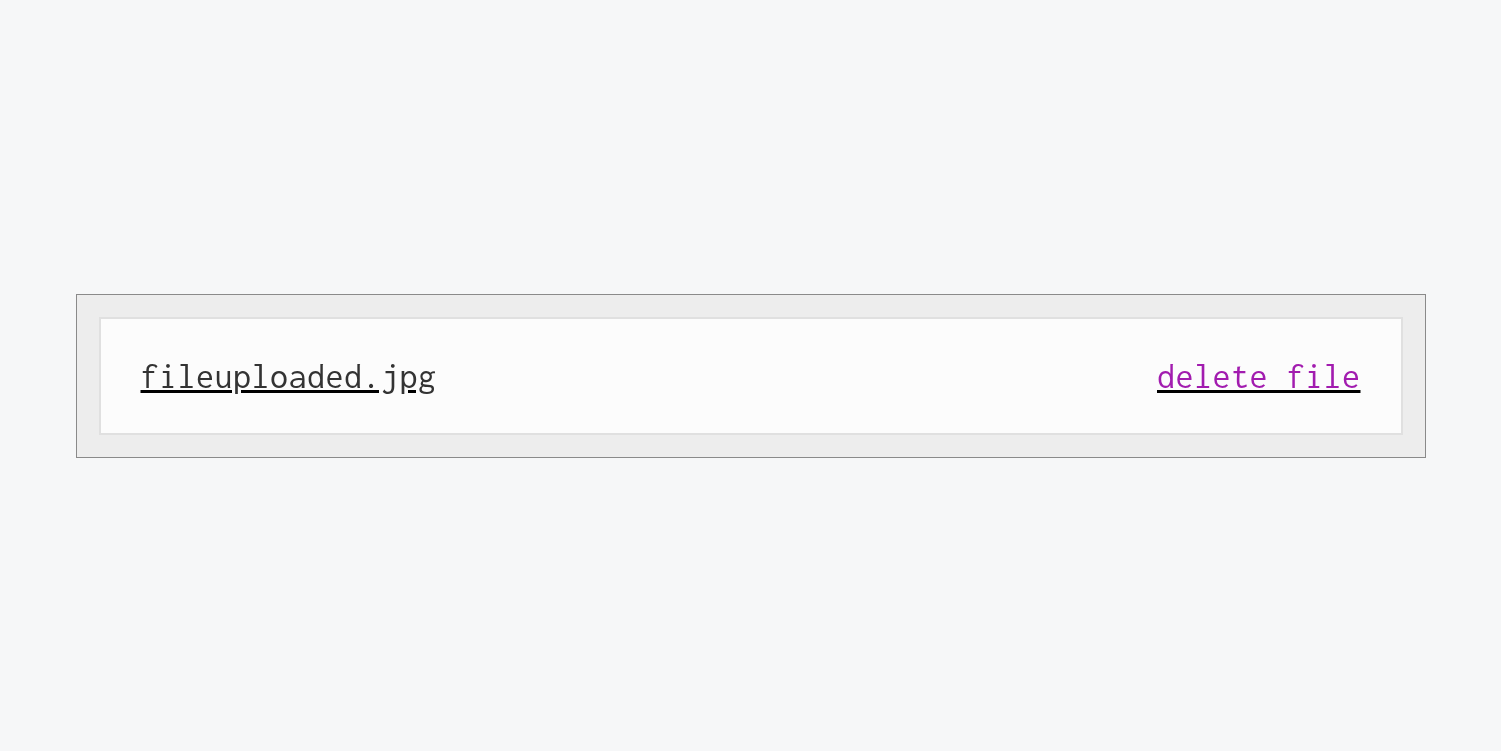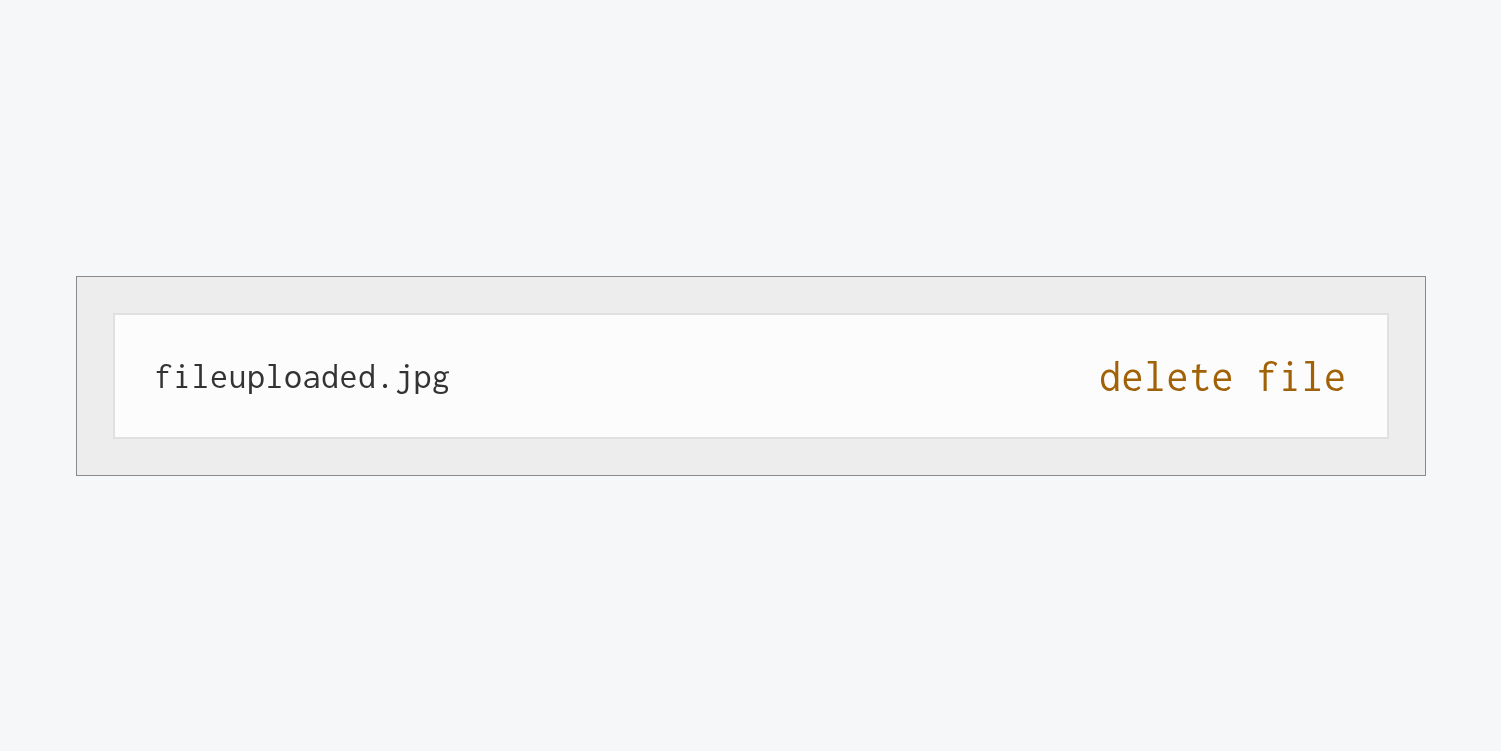--- a/index.html
+++ b/index.html
@@ -13,38 +13,39 @@
       background-color: #f6f7f8;
       font-family: "SF Mono", "Monaco", "Inconsolata", "Fira Mono", "Droid Sans Mono", "Source Code Pro", "Consolas", monospace;
       display: flex;
       align-items: center;
       justify-content: center;
     }
     .outer-container {
       width: 1350px;
       background-color: #ededed;
       border: 1px solid #8a8a8a;
-      padding: 36px;
+      padding: 22px;
+      text-decoration: underline;
     }
     .file-row {
       background-color: #fcfcfc;
       border: 2px solid #e0e0e0;
       padding: 38px 40px;
       display: flex;
       justify-content: space-between;
       align-items: center;
     }
     .filename {
       font-size: 36px;
       color: #333333;
       letter-spacing: 0.5px;
     }
     .delete-link {
-      font-size: 44px;
-      color: #a16207;
+      font-size: 36px;
+      color: #a21caf;
       cursor: pointer;
       letter-spacing: 0.5px;
     }
   </style>
 </head>
 <body>
 
 <div class="outer-container">
   <div class="file-row">
     <span class="filename">fileuploaded.jpg</span>

